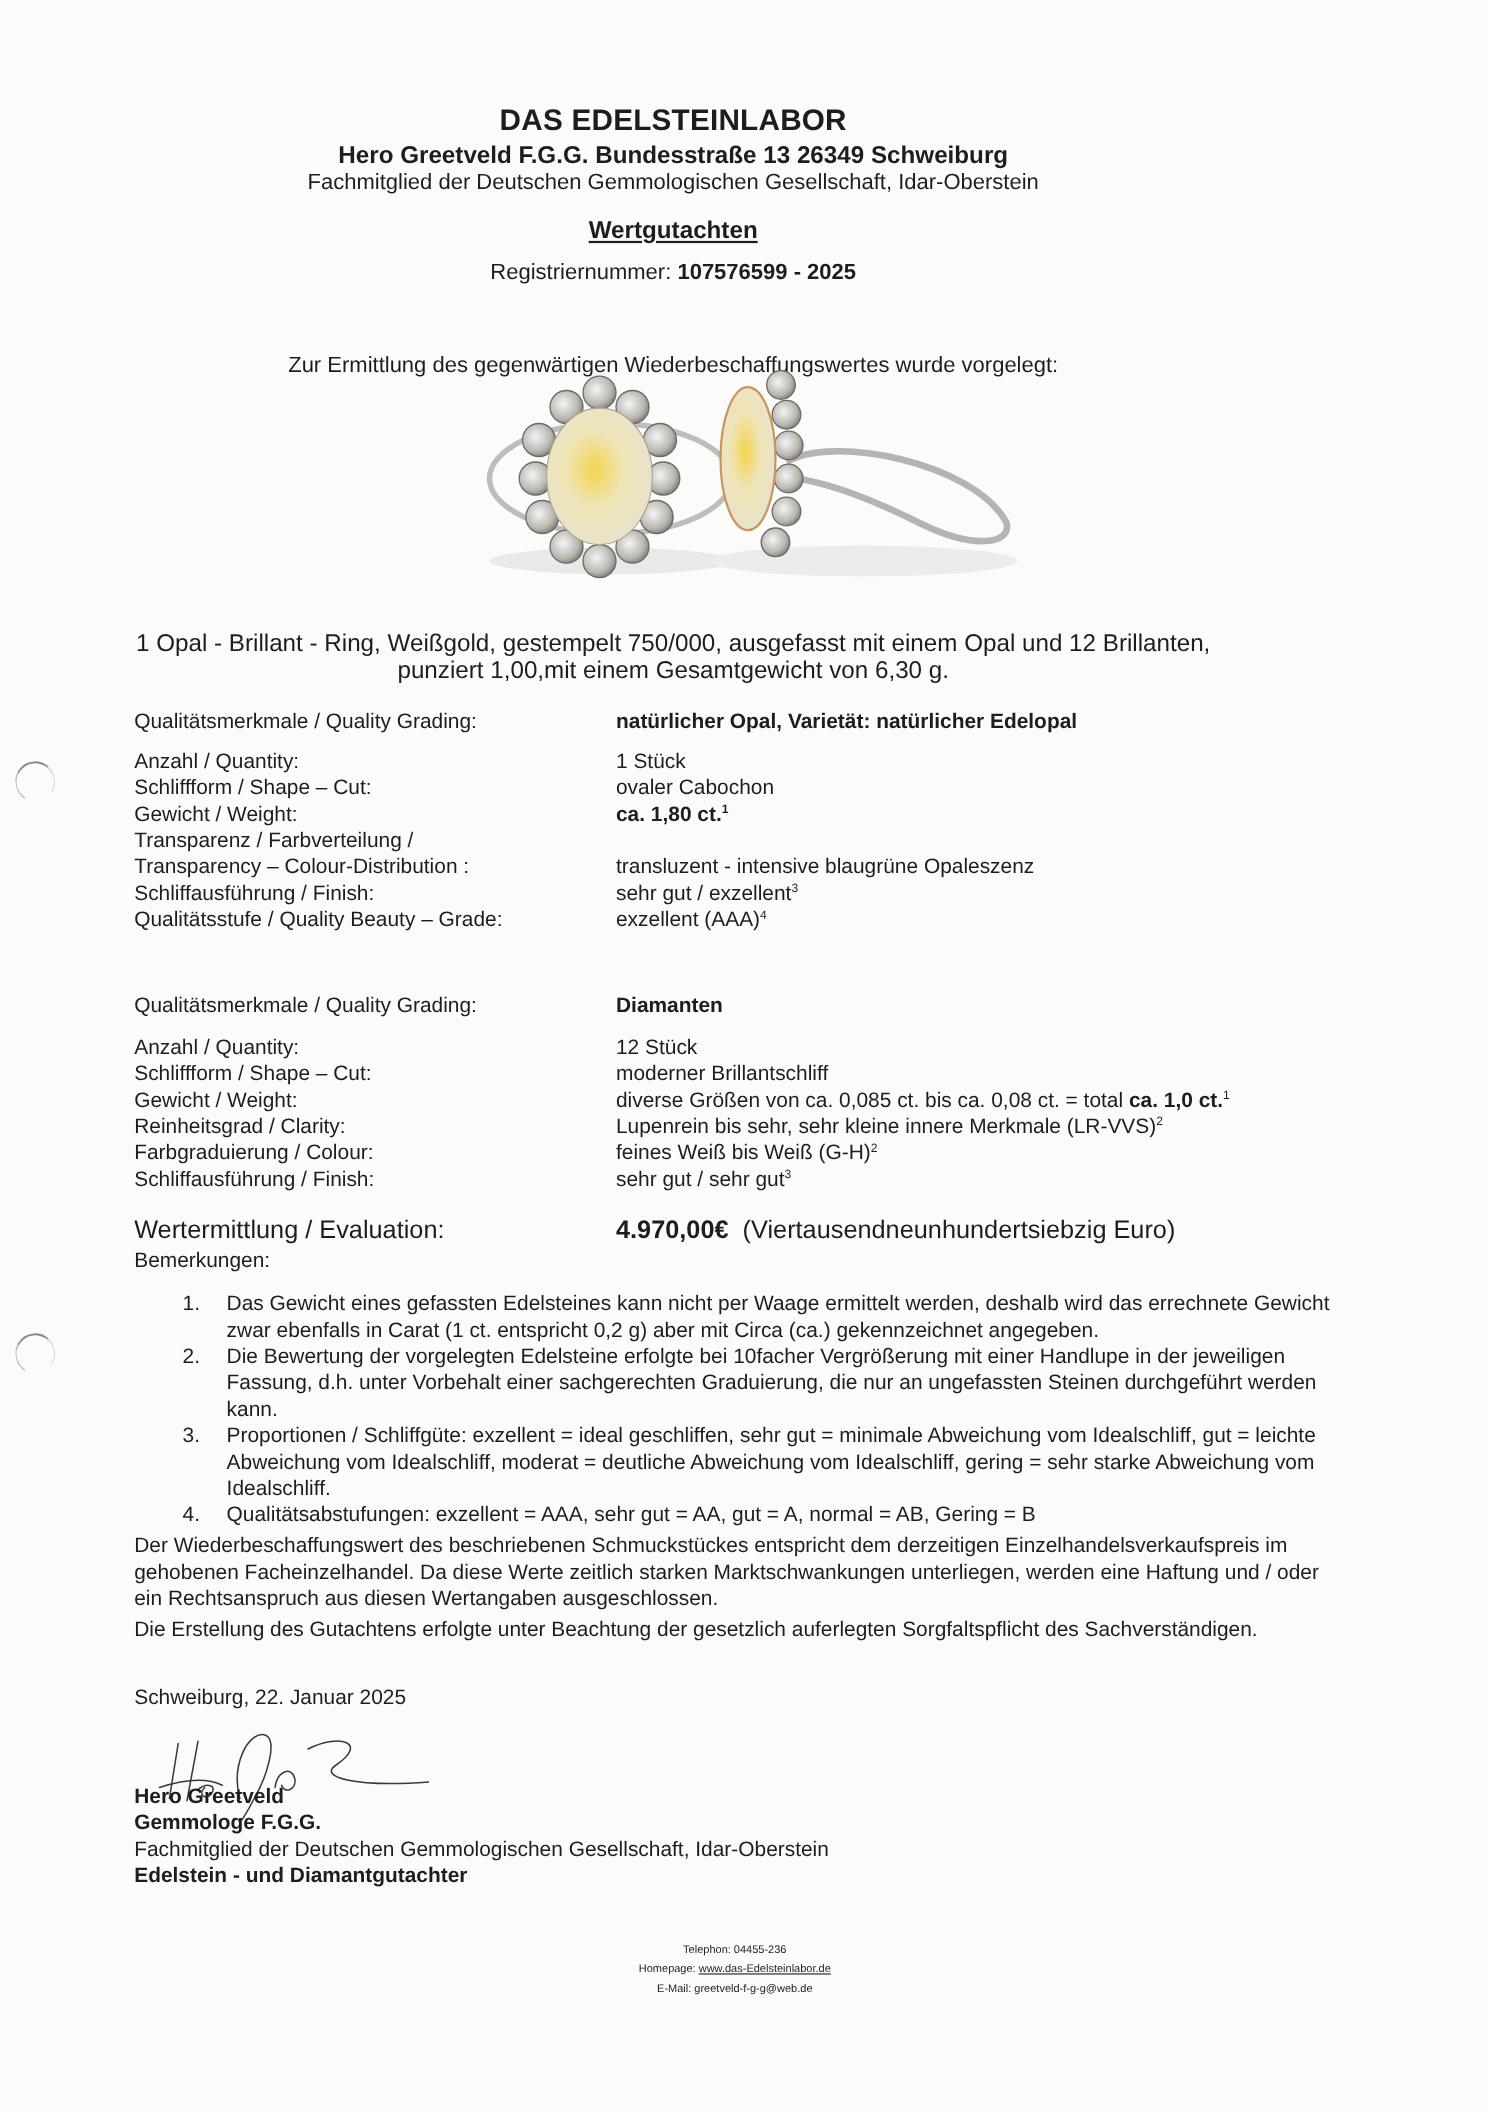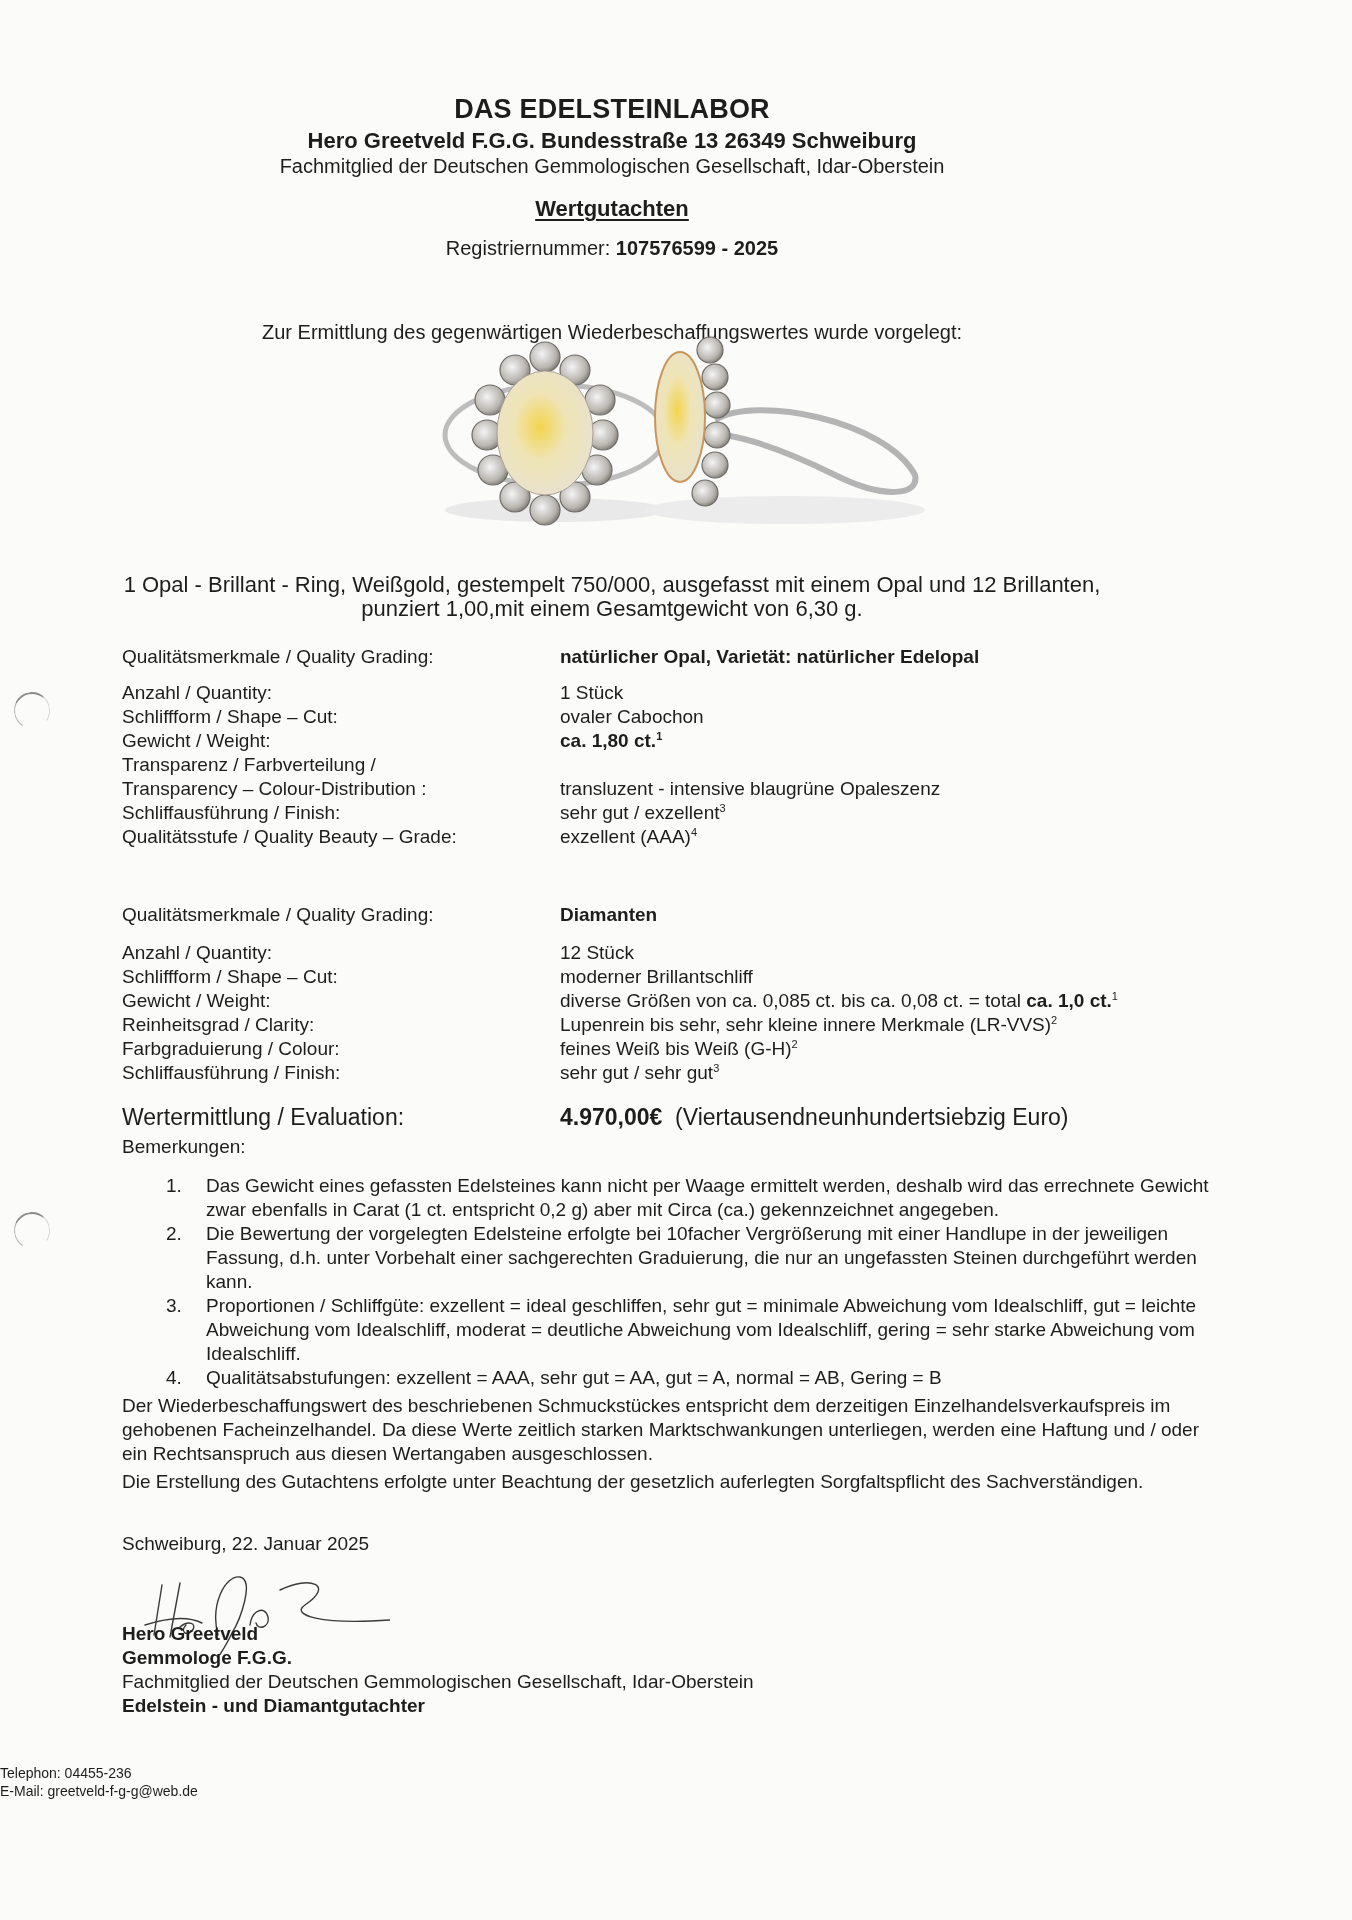--- a/index.html
+++ b/index.html
@@ -44,21 +44,21 @@
     .notes { position: absolute; left: 160px; top: 1174px; width: 1070px; font-size: 19px; line-height: 24px; margin: 0; padding: 0; list-style: none; }
     .notes li { position: relative; padding-left: 46px; }
     .notes .num { position: absolute; left: 6px; }
 
     .para { position: absolute; left: 122px; width: 1100px; font-size: 19px; line-height: 24px; }
     #para1 { top: 1394px; } #para2 { top: 1470px; } #placedate { top: 1532px; }
 
     .signature { position: absolute; left: 140px; top: 1565px; width: 250px; height: 90px; }
     .signer { position: absolute; left: 122px; top: 1622px; font-size: 19px; line-height: 24px; }
 
-    .footer { position: absolute; left: 0; width: 1336px; top: 1764px; text-align: left; font-size: 14px; line-height: 18px; }
+    .footer { position: absolute; left: 0; width: 1336px; top: 1764px; text-align: center; font-size: 10px; line-height: 18px; }
     .footer a { color: #1d1d1d; text-decoration: underline; }
   </style>
 </head>
 <body>
 
 <div class="punch p1"></div>
 <div class="punch p2"></div>
 
 <div class="center" id="title">DAS EDELSTEINLABOR</div>
 <div class="center" id="sub1">Hero Greetveld F.G.G. Bundesstraße 13  26349 Schweiburg</div>
@@ -216,14 +216,15 @@
 
 <div class="signer">
   <div class="bold">Hero Greetveld</div>
   <div class="bold">Gemmologe F.G.G.</div>
   <div>Fachmitglied der Deutschen Gemmologischen Gesellschaft, Idar-Oberstein</div>
   <div class="bold">Edelstein - und Diamantgutachter</div>
 </div>
 
 <div class="footer">
   <div>Telephon: 04455-236</div>
+  <div><span>Homepage: </span><a>www.das-Edelsteinlabor.de</a></div>
   <div>E-Mail: greetveld-f-g-g@web.de</div>
 </div>
 
 </body></html>

